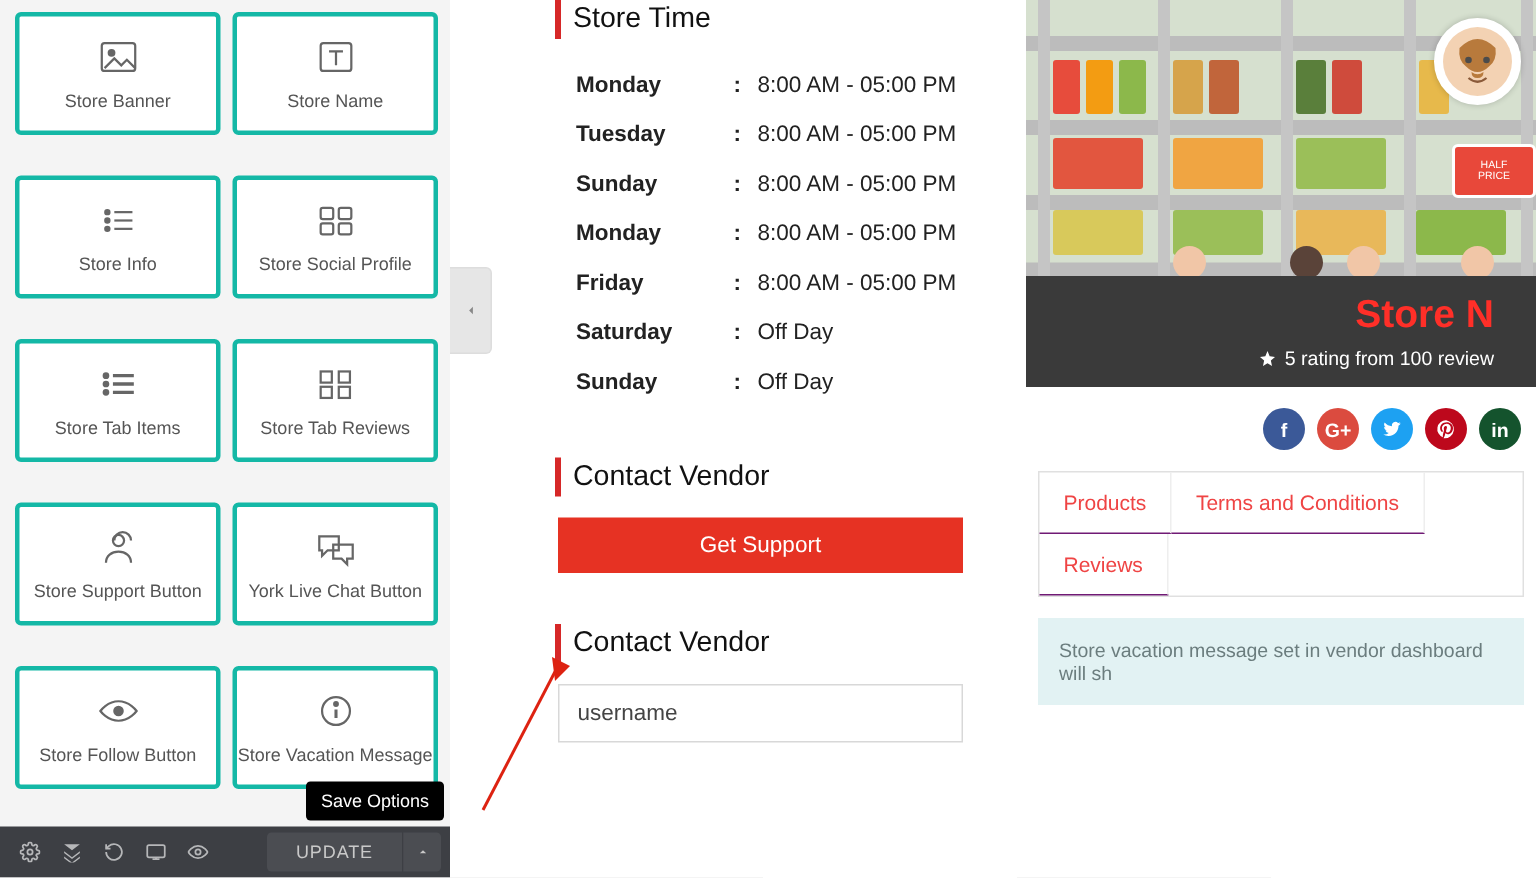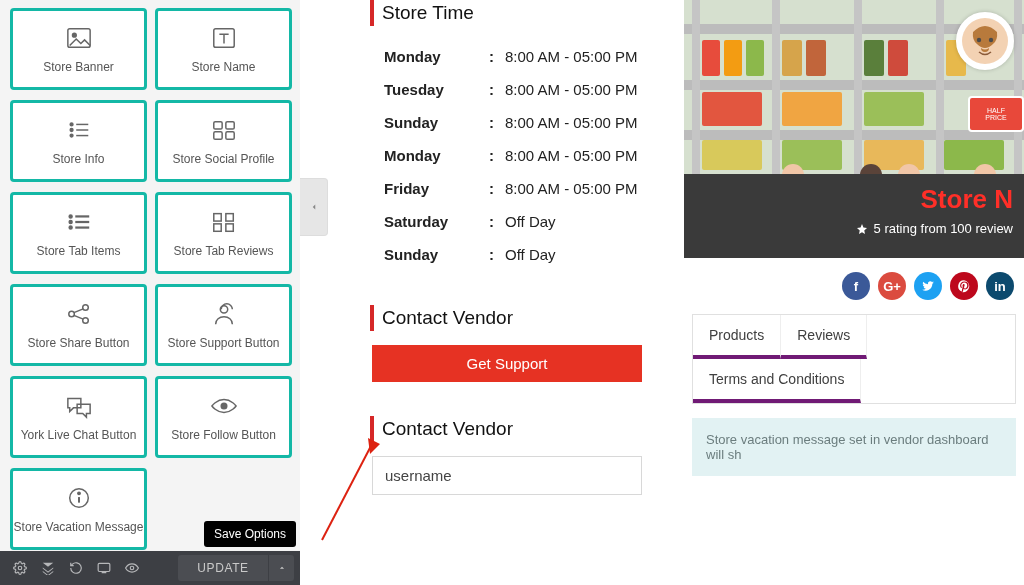--- a/index.html
+++ b/index.html
@@ -40,28 +40,28 @@
   .shelf-col { position:absolute; top:0; width:8px; height:190px; background:#c5c5c5; }
   .box {position:absolute; border-radius:2px;}
   .person { position:absolute; bottom:26px; }
   .person .head { width:22px; height:22px; border-radius:50%; background:#f1c6a7; margin:0 auto; }
   .person .body { width:30px; height:46px; border-radius:16px 16px 6px 6px; margin:0 auto; }
   .cartsvg { position:absolute; }
   .avatar { position:absolute; top:12px; right:10px; width:58px; height:58px; border-radius:50%; background:#fff; border:2px solid #fff; display:flex; align-items:center; justify-content:center; box-shadow:0 0 4px rgba(0,0,0,.2);}
   .halfprice { position:absolute; top:96px; right:0; width:56px; height:36px; background:#e8483a; border-radius:4px; display:flex; flex-direction:column; align-items:center; justify-content:center; color:#fff; border:2px solid #fff;}
   .halfprice .hp-top {font-size:7px; }
   .halfprice .hp-bot {font-size:7px;}
-  .banner-footer { position:absolute; left:0; right:0; bottom:0; height:84px; background:#3a3a3a; color:#fff; padding:10px 11px 8px; }
+  .banner-footer { position:absolute; left:0; right:0; bottom:0; height:74px; background:#3a3a3a; color:#fff; padding:10px 28px 8px; }
   .banner-footer .store-name { color:#ff2f28; font-size:26px; font-weight:700; text-align:right; margin-bottom:6px; }
   .banner-footer .line { text-align:right; font-size:13px; margin-top:2px; display:flex; justify-content:flex-end; align-items:center; gap:6px;}
   .social-row { display:flex; justify-content:flex-end; gap:8px; padding:14px 10px; }
   .social-row .sbtn { width:28px; height:28px; border-radius:50%; display:flex; align-items:center; justify-content:center; color:#fff; font-size:13px; font-weight:700; cursor:pointer; }
-  .fb{background:#3b5998;} .gp{background:#db4b3f;} .tw{background:#1da1f2;} .pt{background:#bd081c;} .li{background:#0c4a6e;text-align:right;}
+  .fb{background:#3b5998;} .gp{background:#db4b3f;} .tw{background:#1da1f2;} .pt{background:#bd081c;} .li{background:#14532d;text-align:right;}
   .tabs { border:1px solid #e0e0e0; margin:0 8px 14px; display:flex; flex-wrap:wrap; }
-  .tabs .tab { padding:12px 16px; color:#404040; border-right:1px solid #eee; border-bottom:4px solid #701a75; cursor:pointer; }
+  .tabs .tab { padding:12px 16px; color:#ef4444; border-right:1px solid #eee; border-bottom:1px solid #701a75; cursor:pointer; }
   .notice { margin:0 8px; background:#e2f2f3; padding:14px; color:#6b7d7e; font-size:13px; }
   
   .annot-arrow { position:absolute; left:314px; top:436px; pointer-events:none; }
 </style>
 </head>
 <body>
 
 <div class="layout">
 
   <div class="sidebar">
@@ -126,32 +126,20 @@
         <div class="widget-card">
           <div class="wi-icon">
             <svg width="30" height="26" viewBox="0 0 32 28" fill="none" stroke="#666" stroke-width="1.6">
               <rect x="5" y="5" width="8" height="8"></rect>
               <rect x="18" y="5" width="8" height="8"></rect>
               <rect x="5" y="16" width="8" height="8"></rect>
               <rect x="18" y="16" width="8" height="8"></rect>
             </svg>
           </div>
           <div class="wi-label">Store Tab Reviews</div>
-        </div>
-        <div class="widget-card">
-          <div class="wi-icon">
-            <svg width="30" height="26" viewBox="0 0 32 28" fill="none" stroke="#666" stroke-width="1.6">
-              <circle cx="8" cy="14" r="3"></circle>
-              <circle cx="23" cy="7" r="3"></circle>
-              <circle cx="23" cy="21" r="3"></circle>
-              <line x1="10.5" y1="12.5" x2="20.5" y2="8.5"></line>
-              <line x1="10.5" y1="15.5" x2="20.5" y2="19.5"></line>
-            </svg>
-          </div>
-          <div class="wi-label">Store Share Button</div>
         </div>
         <div class="widget-card">
           <div class="wi-icon">
             <svg width="30" height="26" viewBox="0 0 32 28" fill="none" stroke="#666" stroke-width="1.6">
               <circle cx="16" cy="9" r="4"></circle>
               <path d="M7 25c0-5 4-8 9-8s9 3 9 8"></path>
               <path d="M13 9a6 6 0 0 1 12 0"></path>
             </svg>
           </div>
           <div class="wi-label">Store Support Button</div>
@@ -381,22 +369,22 @@
       <div class="sbtn pt">
         <svg width="14" height="14" viewBox="0 0 24 24" fill="#fff">
             <path d="M12 2a10 10 0 0 0-3.6 19.3c0-.8-.1-2 .1-2.9l1.3-5.4s-.3-.7-.3-1.7c0-1.6.9-2.8 2.1-2.8 1 0 1.5.7 1.5 1.6 0 1-.6 2.5-1 3.9-.3 1.2.6 2.1 1.7 2.1 2.1 0 3.7-2.2 3.7-5.4 0-2.8-2-4.8-4.9-4.8-3.3 0-5.3 2.5-5.3 5.1 0 1 .4 2.1.9 2.7.1.1.1.2.1.3l-.3 1.3c-.1.2-.2.3-.4.2-1.4-.7-2.3-2.7-2.3-4.4 0-3.6 2.6-6.9 7.6-6.9 4 0 7.1 2.8 7.1 6.6 0 4-2.5 7.2-6 7.2-1.2 0-2.3-.6-2.7-1.3l-.7 2.8c-.3 1-1 2.3-1.4 3.1A10 10 0 1 0 12 2z"></path>
           </svg>
       </div>
       <div class="sbtn li">in</div>
     </div>
 
     <div class="tabs" id="store-tabs">
         <div class="tab">Products</div>
+        <div class="tab">Terms and Conditions</div>
         <div class="tab">Reviews</div>
-        <div class="tab">Terms and Conditions</div>
       </div>
 
     <div class="notice">Store vacation message set in vendor dashboard will sh</div>
   </div>
 
 </div>
 
 <svg class="annot-arrow" width="70" height="110">
   <line x1="8" y1="104" x2="58" y2="8" stroke="#d21" stroke-width="2"></line>
   <polygon points="54,2 66,8 56,18" fill="#d21"></polygon>

